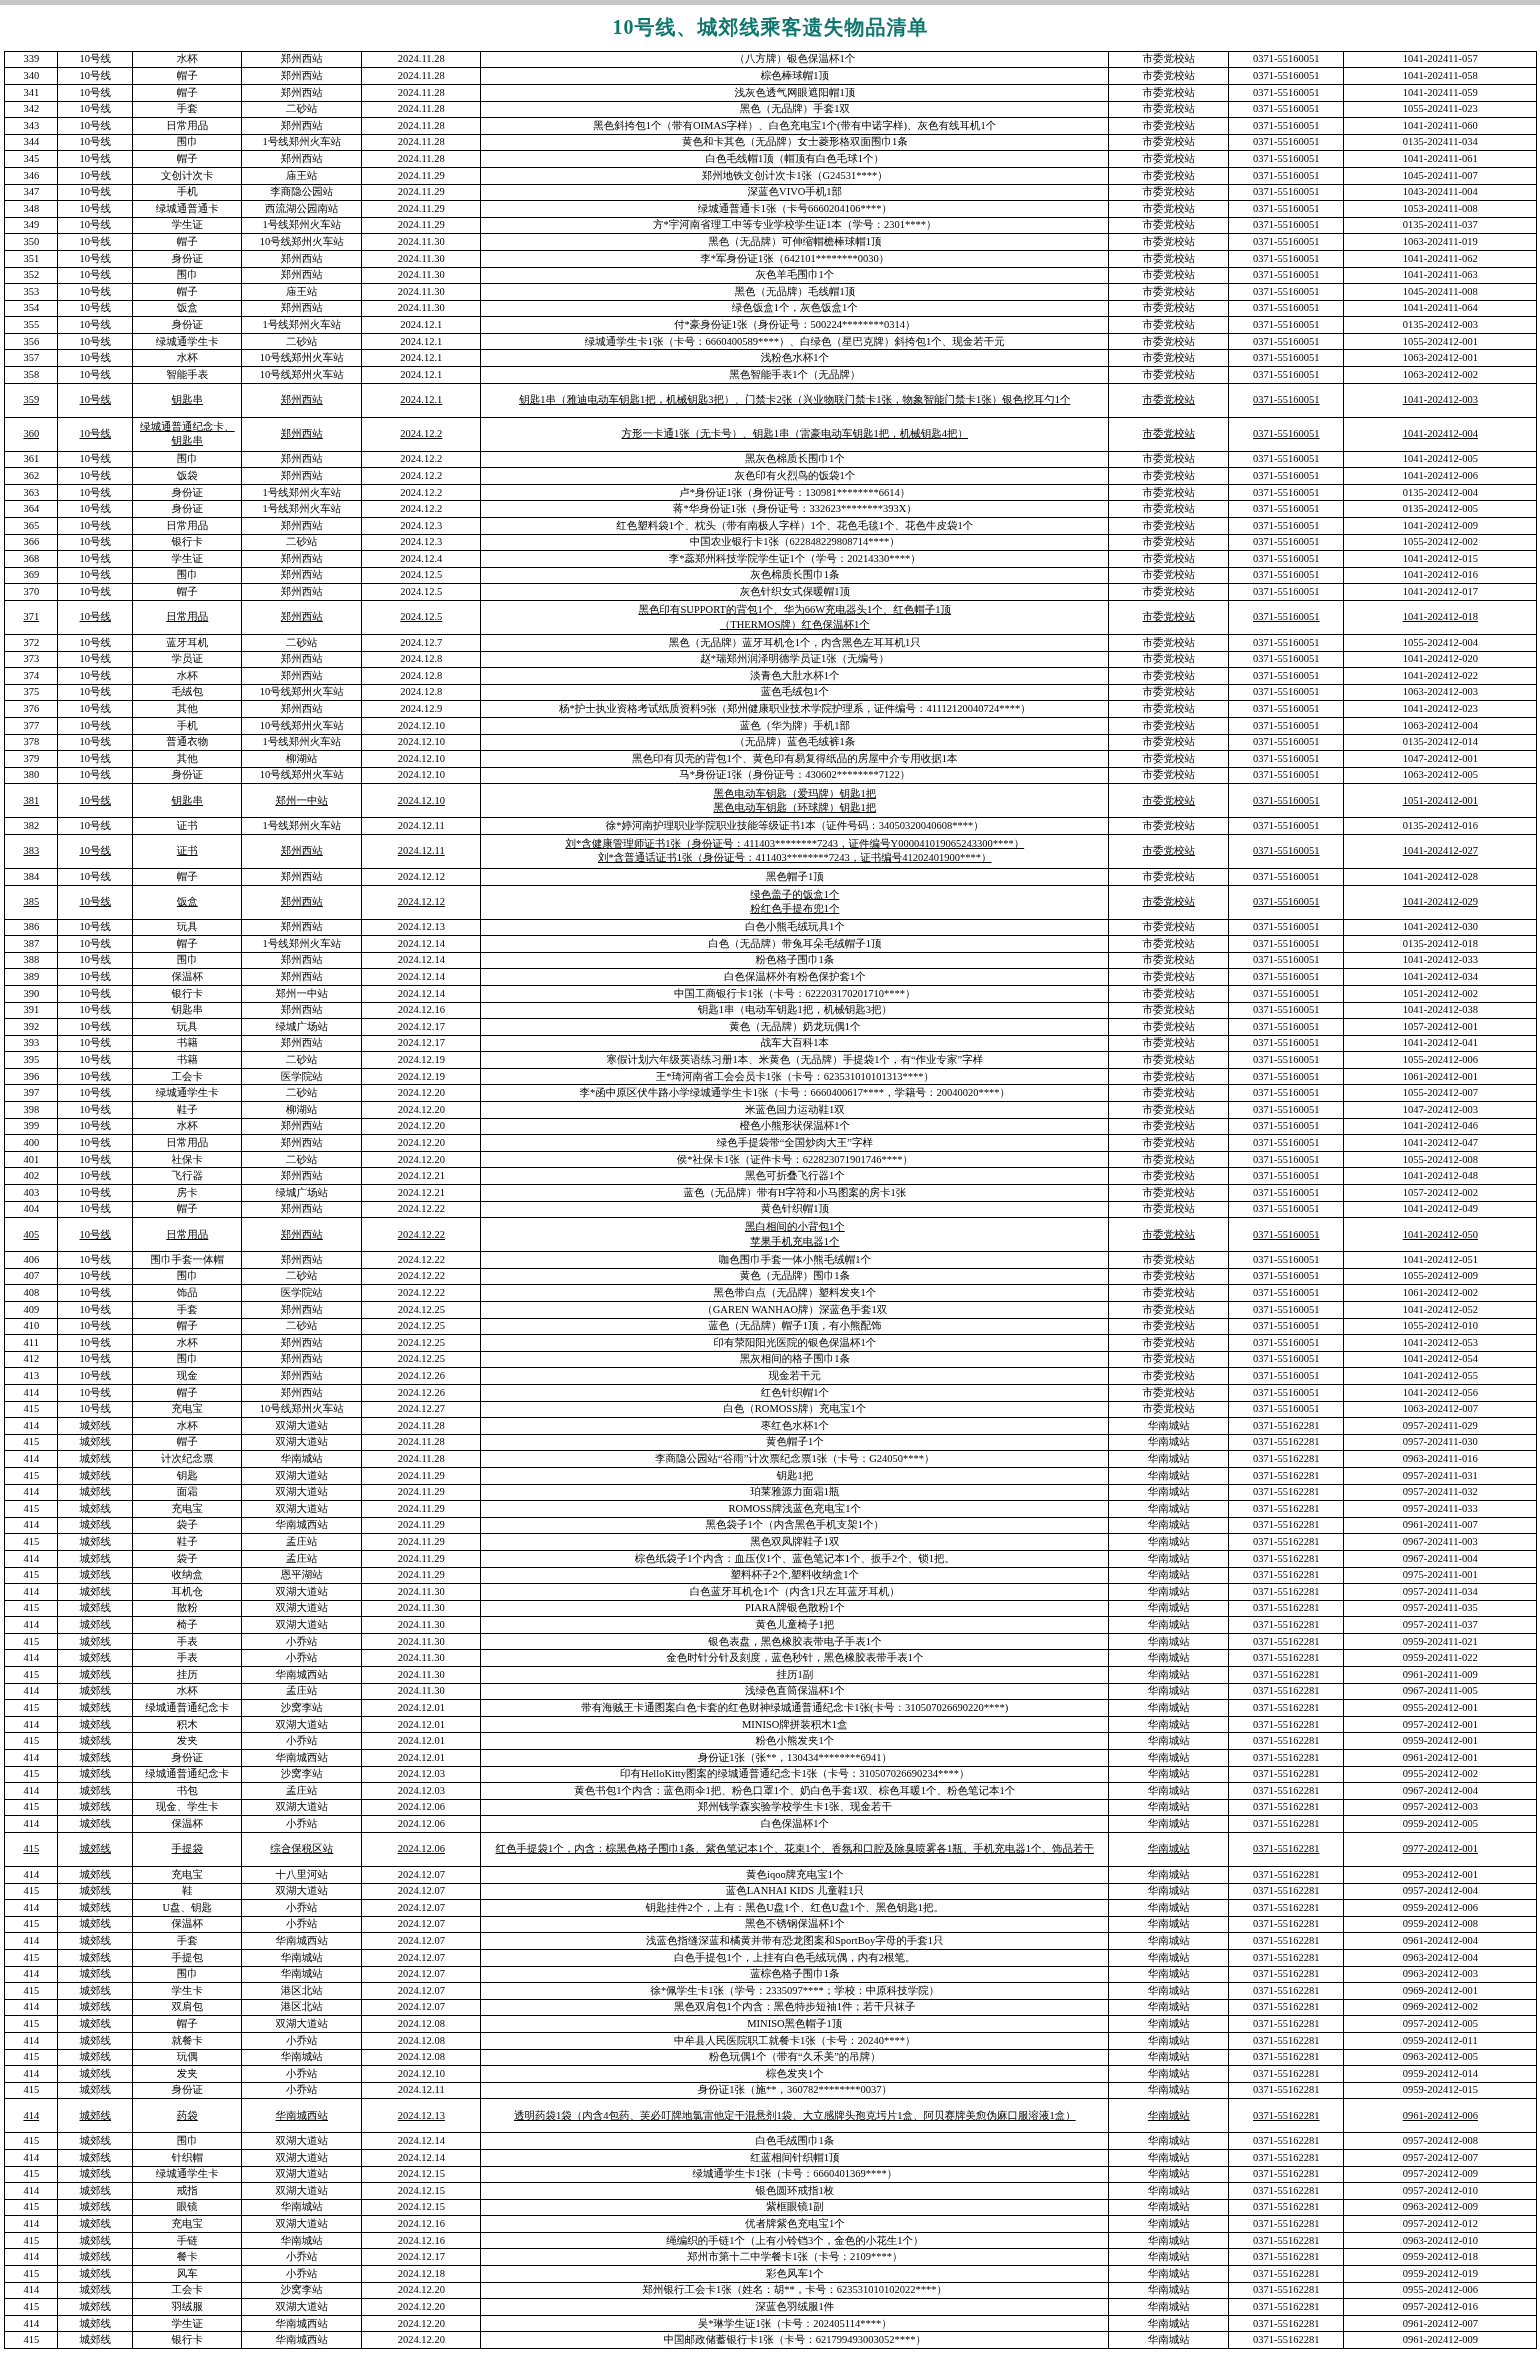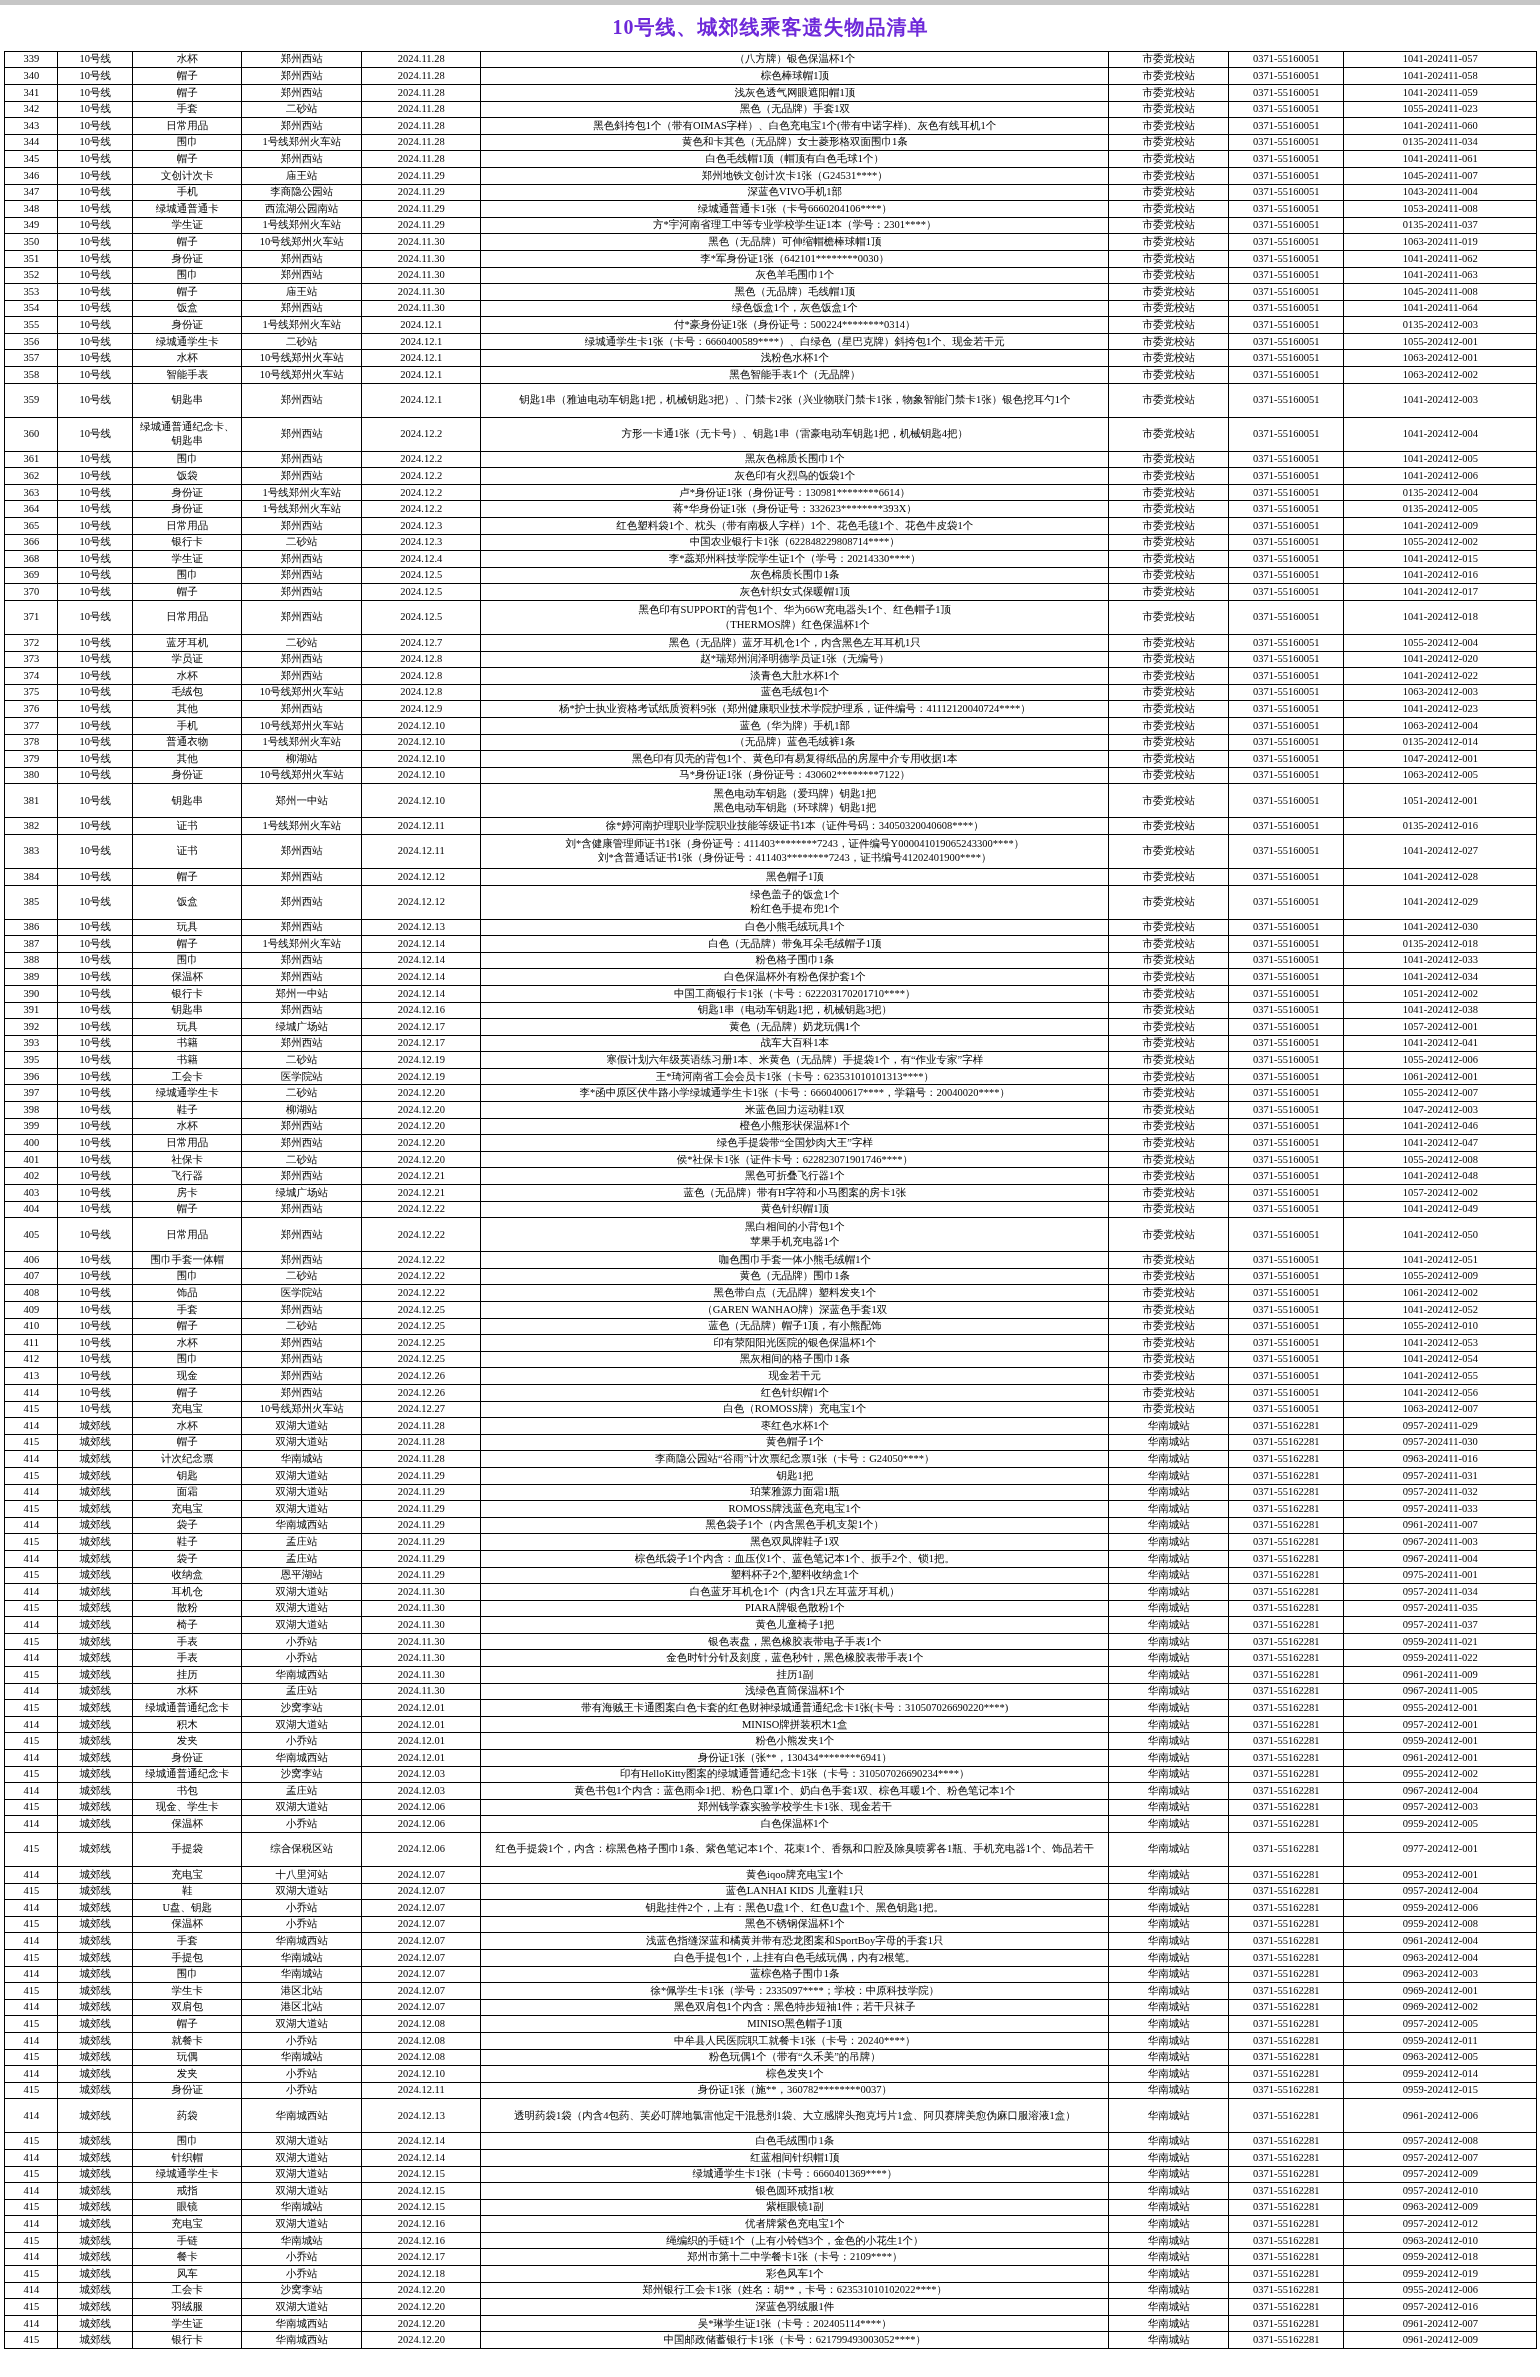--- a/index.html
+++ b/index.html
@@ -1,26 +1,26 @@
 <!DOCTYPE html>
 <html style="font-size:7.6px"><head>
 <meta charset="utf-8">
 <style>
   html,body{margin:0;padding:0;background:#fff;width:1541px;height:2780px;overflow:hidden;
     font-family:"Liberation Serif","DejaVu Serif",serif;}
   .top-chrome{height:4.8px;background:#c6c6c6;}
   .sheet{padding:0 4.3px;}
   .title-block{height:46px;display:flex;align-items:center;justify-content:center;}
-  .title-block h1{margin:0;font-size:20px;font-weight:bold;color:#6d28d9;letter-spacing:1px;}
+  .title-block h1{margin:0;font-size:20px;font-weight:bold;color:#0f766e;letter-spacing:1px;}
   table.lost{border-collapse:collapse;table-layout:fixed;width:1532px;border:1.4px solid #000;}
   td{border:1px solid #000;text-align:center;vertical-align:middle;
      font-size:10.5px;color:#000;padding:0 1.9px;overflow:hidden;
      line-height:14.3px;white-space:pre-line;word-break:break-all;}
   tr{height:16.6px;}
-  tr.tall{height:34px;}
+  tr.tall{height:34px;text-decoration:underline;}
   col.c-no{width:53px;} col.c-line{width:75px;} col.c-item{width:109px;}
   col.c-station{width:120px;} col.c-date{width:119px;} col.c-desc{width:628px;}
   col.c-contact{width:120px;} col.c-phone{width:115px;} col.c-code{width:193px;}
 </style>
 </head>
 <body>
 
 <div class="top-chrome"></div>
 
 <div class="sheet">

